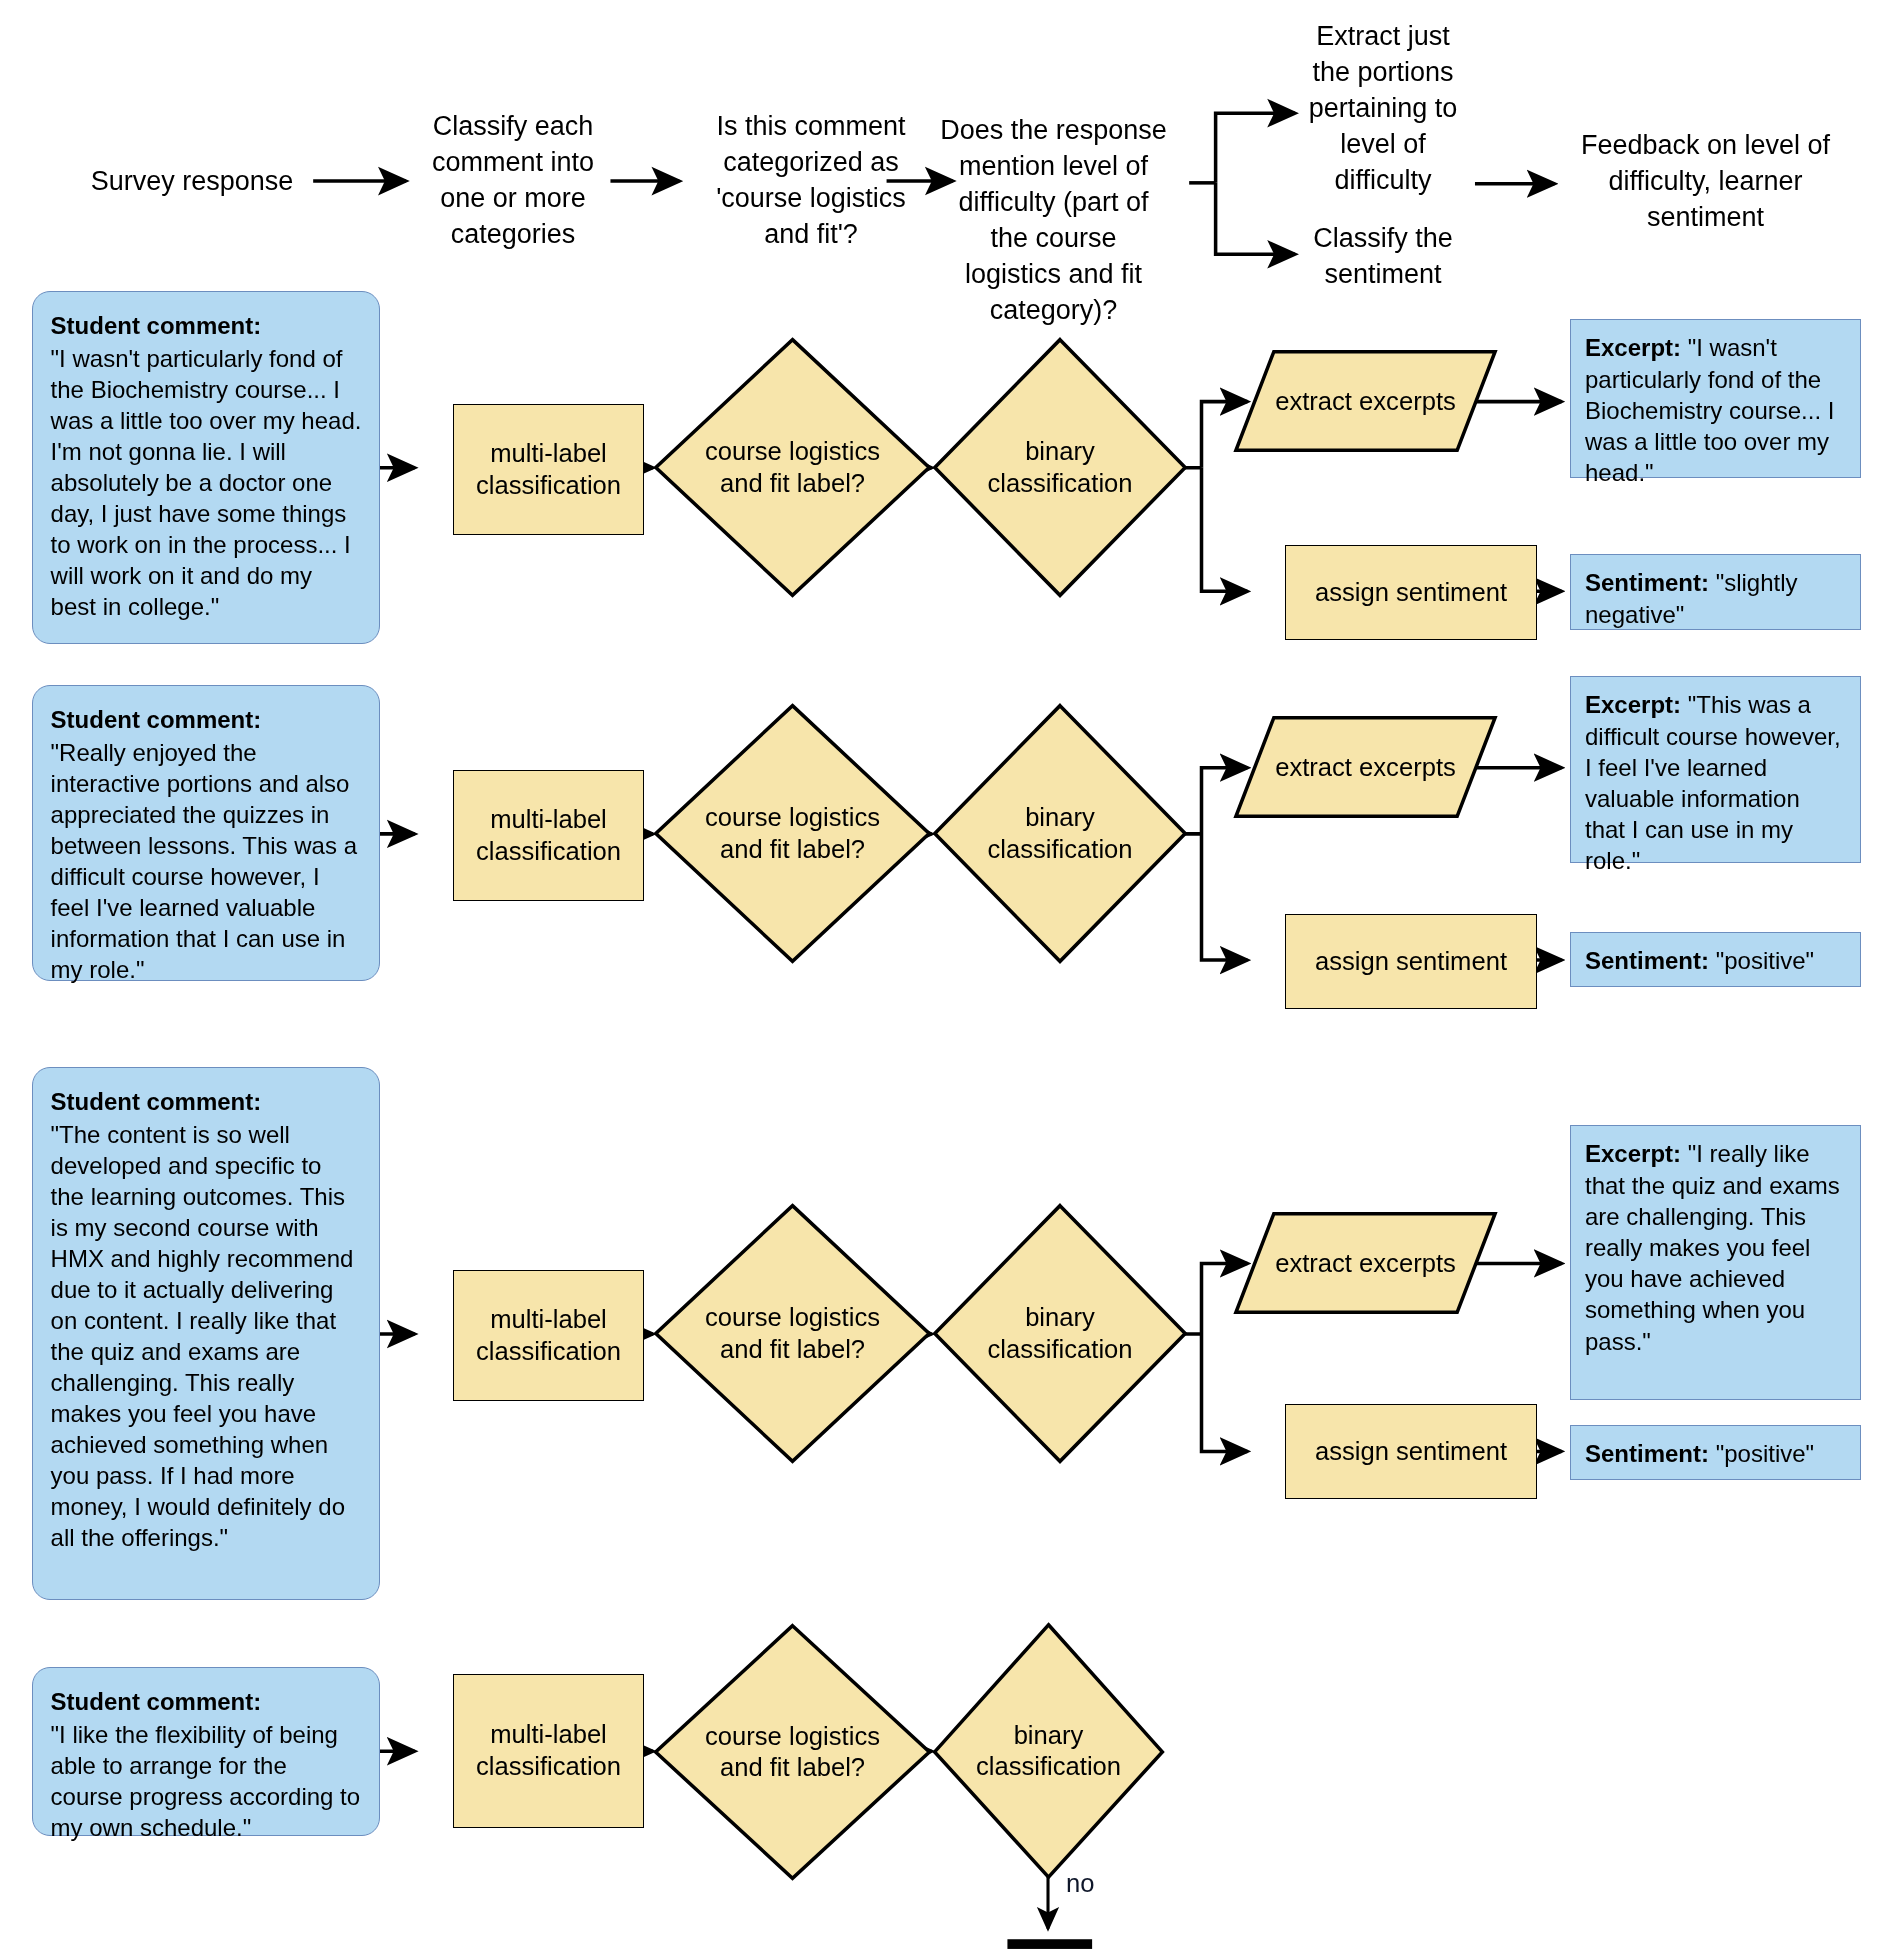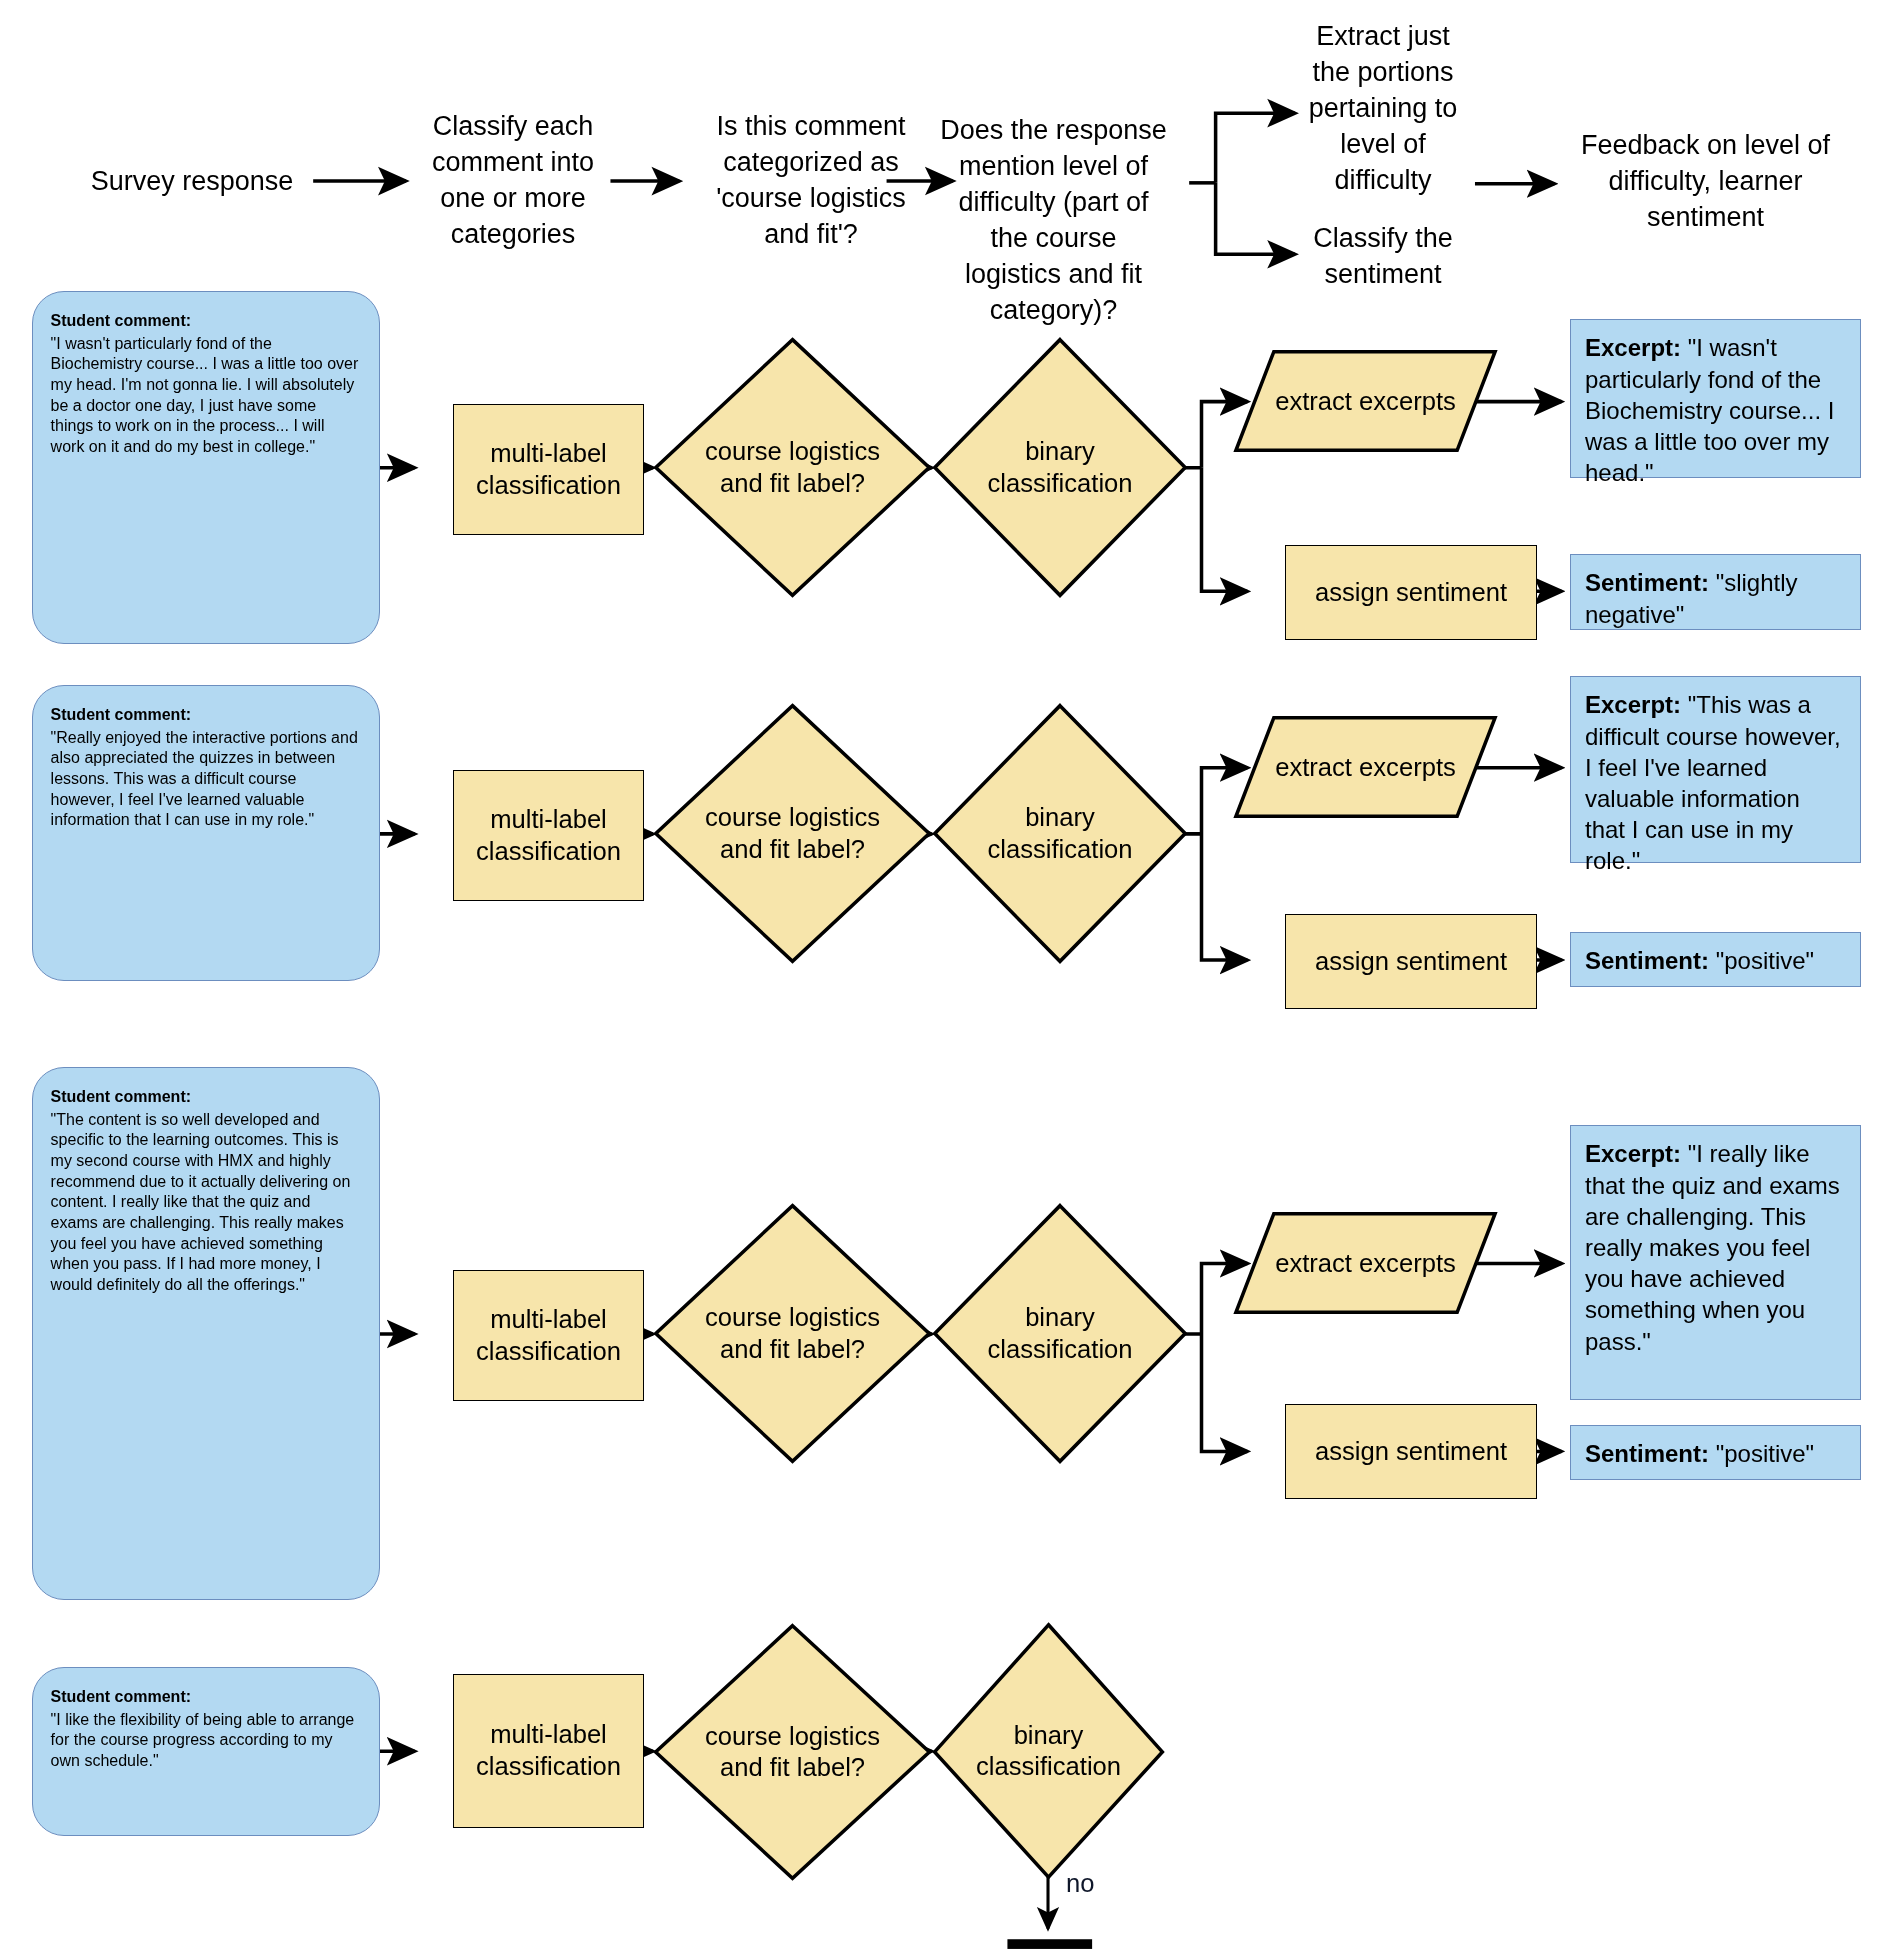--- a/index.html
+++ b/index.html
@@ -33,24 +33,24 @@
     font-size: 27px;
     line-height: 1.33;
     color: #000;
     white-space: pre-line;
   }
   
   .comment-card {
     position: absolute;
     background: #b3d9f2;
     border: 1.8px solid #6c8ebf;
-    border-radius: 32px;
+    border-radius: 18px;
     box-sizing: border-box;
     padding: 19.4px 17.6px 16px 17.6px;
-    font-size: 16px;
+    font-size: 24px;
     line-height: 1.29;
   }
   .comment-card .lbl {
     font-weight: bold;
     display: block;
     margin-bottom: 1.8px;
   }
   
   .result-box {
     position: absolute;

